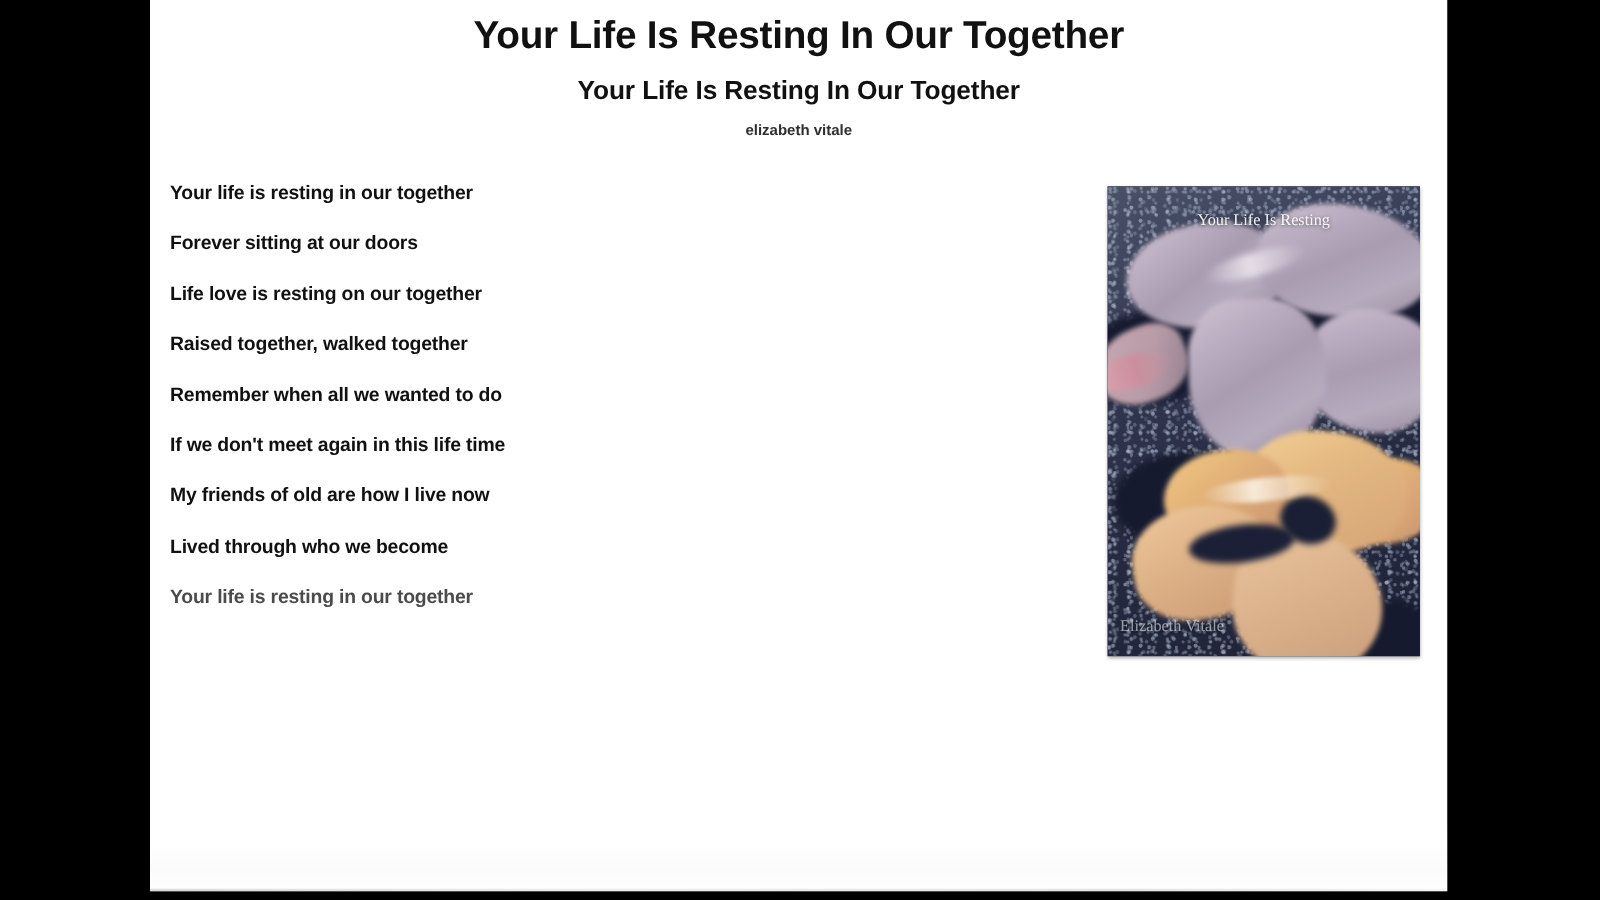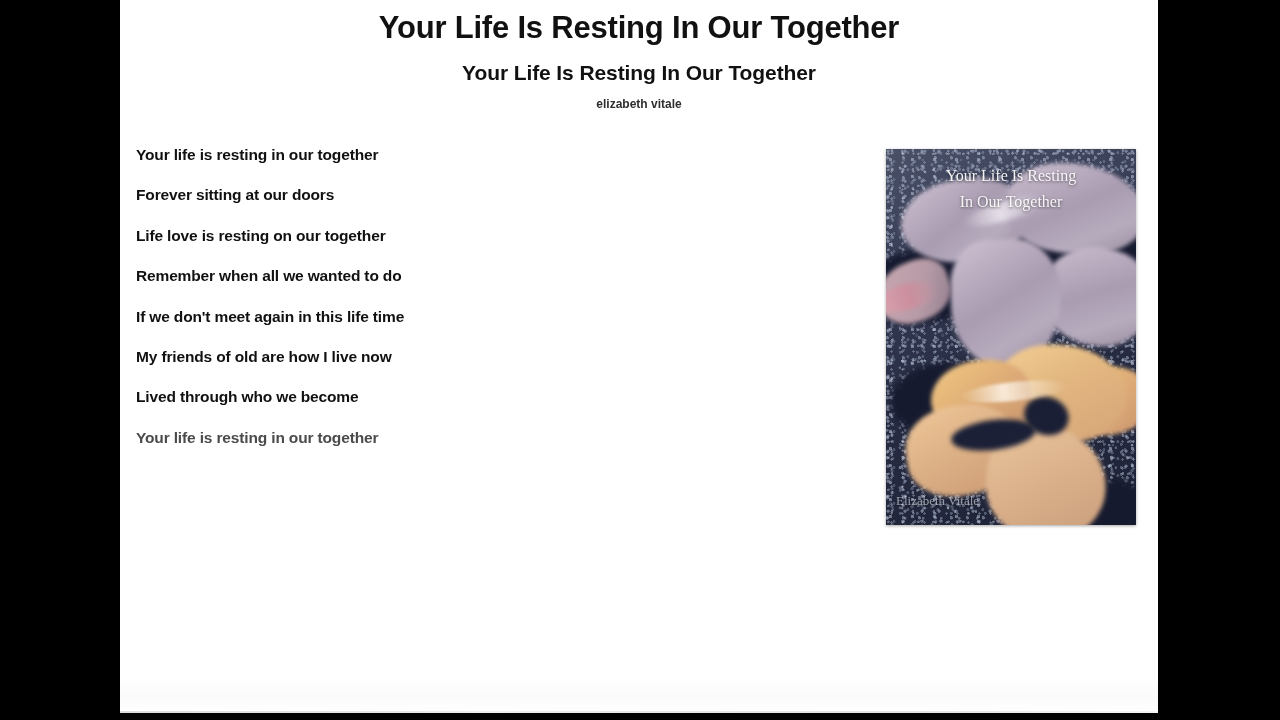--- a/index.html
+++ b/index.html
@@ -272,21 +272,21 @@
   }
 
   
   #cover-title {
     position: absolute;
     left: 0;
     top: 14px;
     width: 100%;
     text-align: center;
     font-family: "Liberation Serif", serif;
-    font-size: 16px;
+    font-size: 13px;
     line-height: 26px;
     color: rgba(255,255,255,0.93);
     text-shadow: 0 1px 3px rgba(0,0,0,0.55);
     z-index: 4;
   }
   #cover-author {
     position: absolute;
     left: 10px;
     bottom: 16px;
     font-family: "Liberation Serif", serif;
@@ -310,20 +310,21 @@
     <div id="heading-block">
       <div id="main-title">Your Life Is Resting In Our Together</div>
       <div id="sub-title">Your Life Is Resting In Our Together</div>
       <div id="author-line">elizabeth vitale</div>
     </div>
 
     <div id="lyrics">
       <div class="lyric-line">Your life is resting in our together</div>
       <div class="lyric-line">Forever sitting at our doors</div>
       <div class="lyric-line">Life love is resting on our together</div>
+      <div class="lyric-line">Raised together, walked together</div>
       <div class="lyric-line">Remember when all we wanted to do</div>
       <div class="lyric-line">If we don't meet again in this life time</div>
       <div class="lyric-line">My friends of old are how I live now</div>
       <div class="lyric-line">Lived through who we become</div>
       <div class="lyric-line faded">Your life is resting in our together</div>
     </div>
 
     <div id="cover-wrap">
       <div id="cover">
 
@@ -350,21 +351,20 @@
           <div class="piece-org org-a"></div>
           <div class="piece-org org-c"></div>
           <div class="piece-org org-d"></div>
           <div class="org-notch"></div>
           <div class="org-notch2"></div>
           <div class="org-rim"></div>
         </div>
 
         <div id="cover-title">
           <div>Your Life Is Resting</div>
-          <div>In Our Together</div>
         </div>
 
         <div id="cover-author">Elizabeth Vitale</div>
       </div>
     </div>
 
     <div id="page-fade"></div>
     <div id="page-bottom-rule"></div>
   </div>
 

